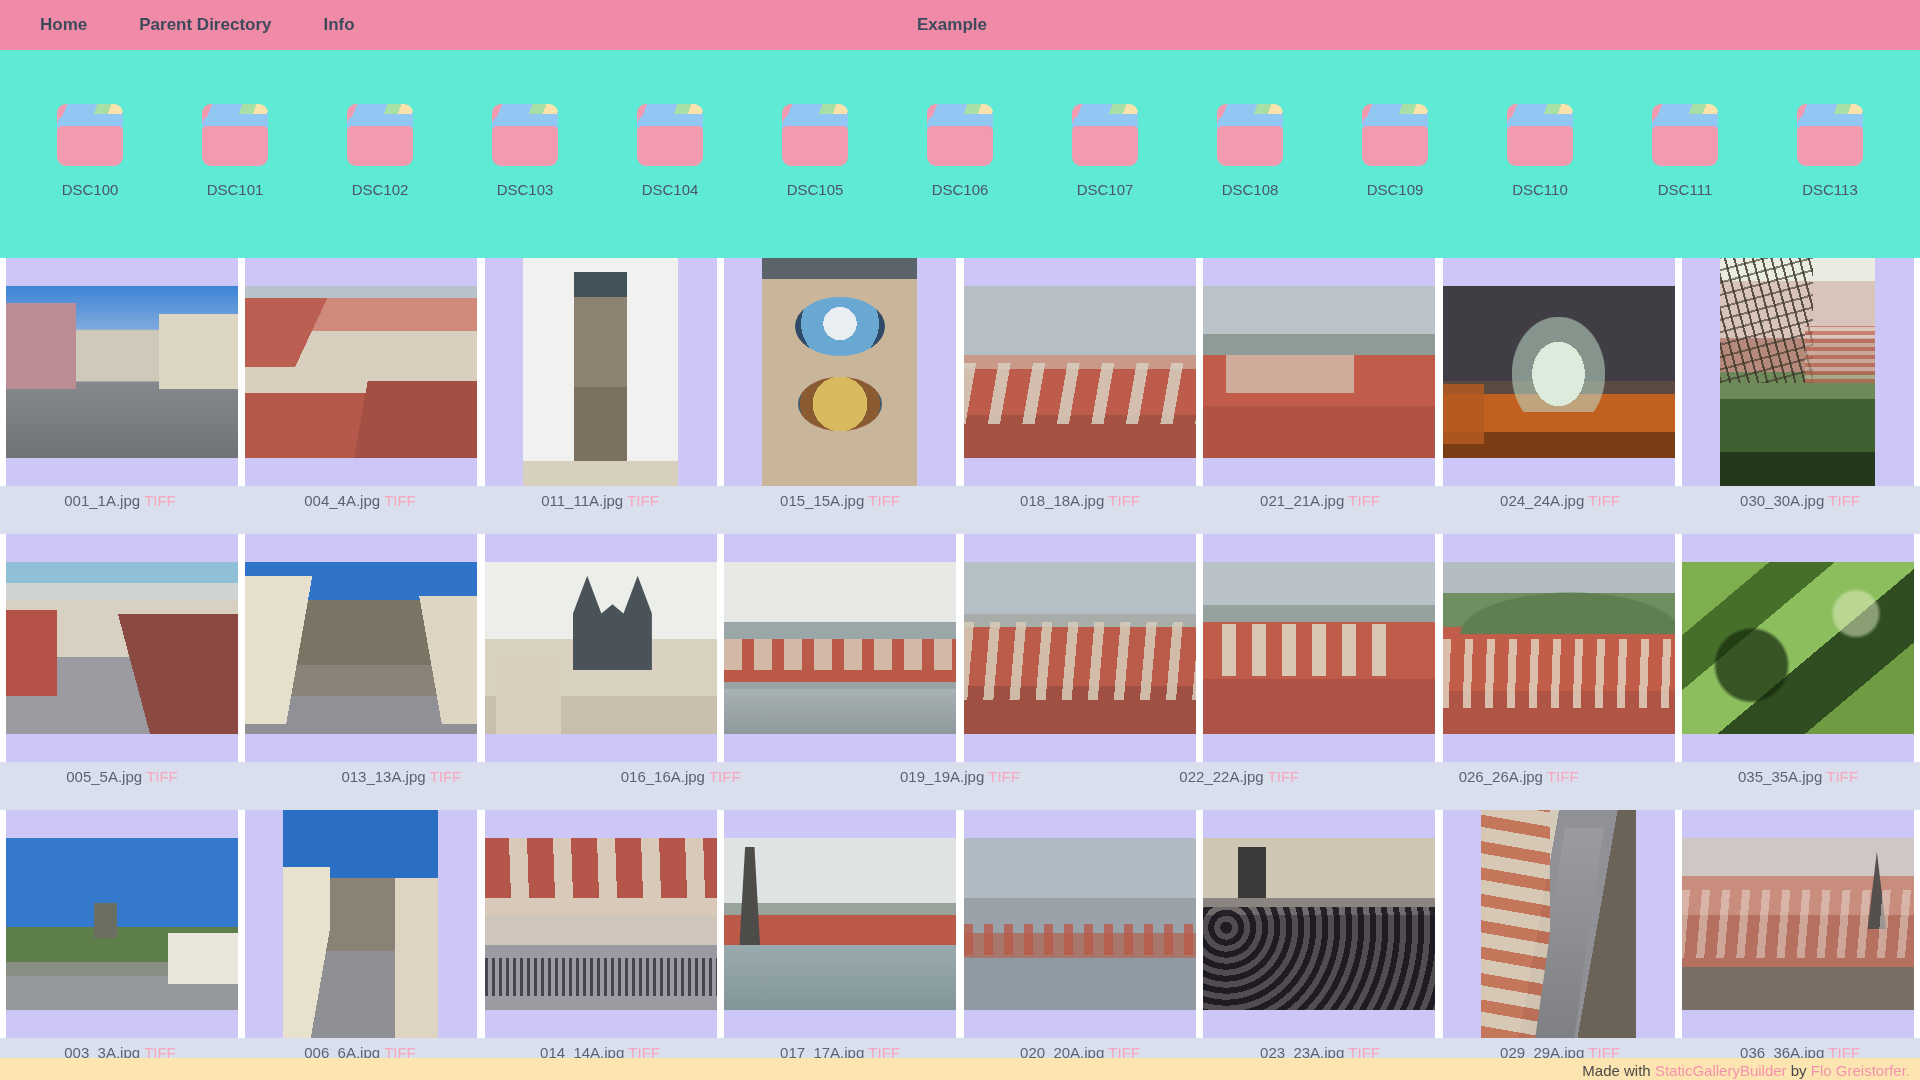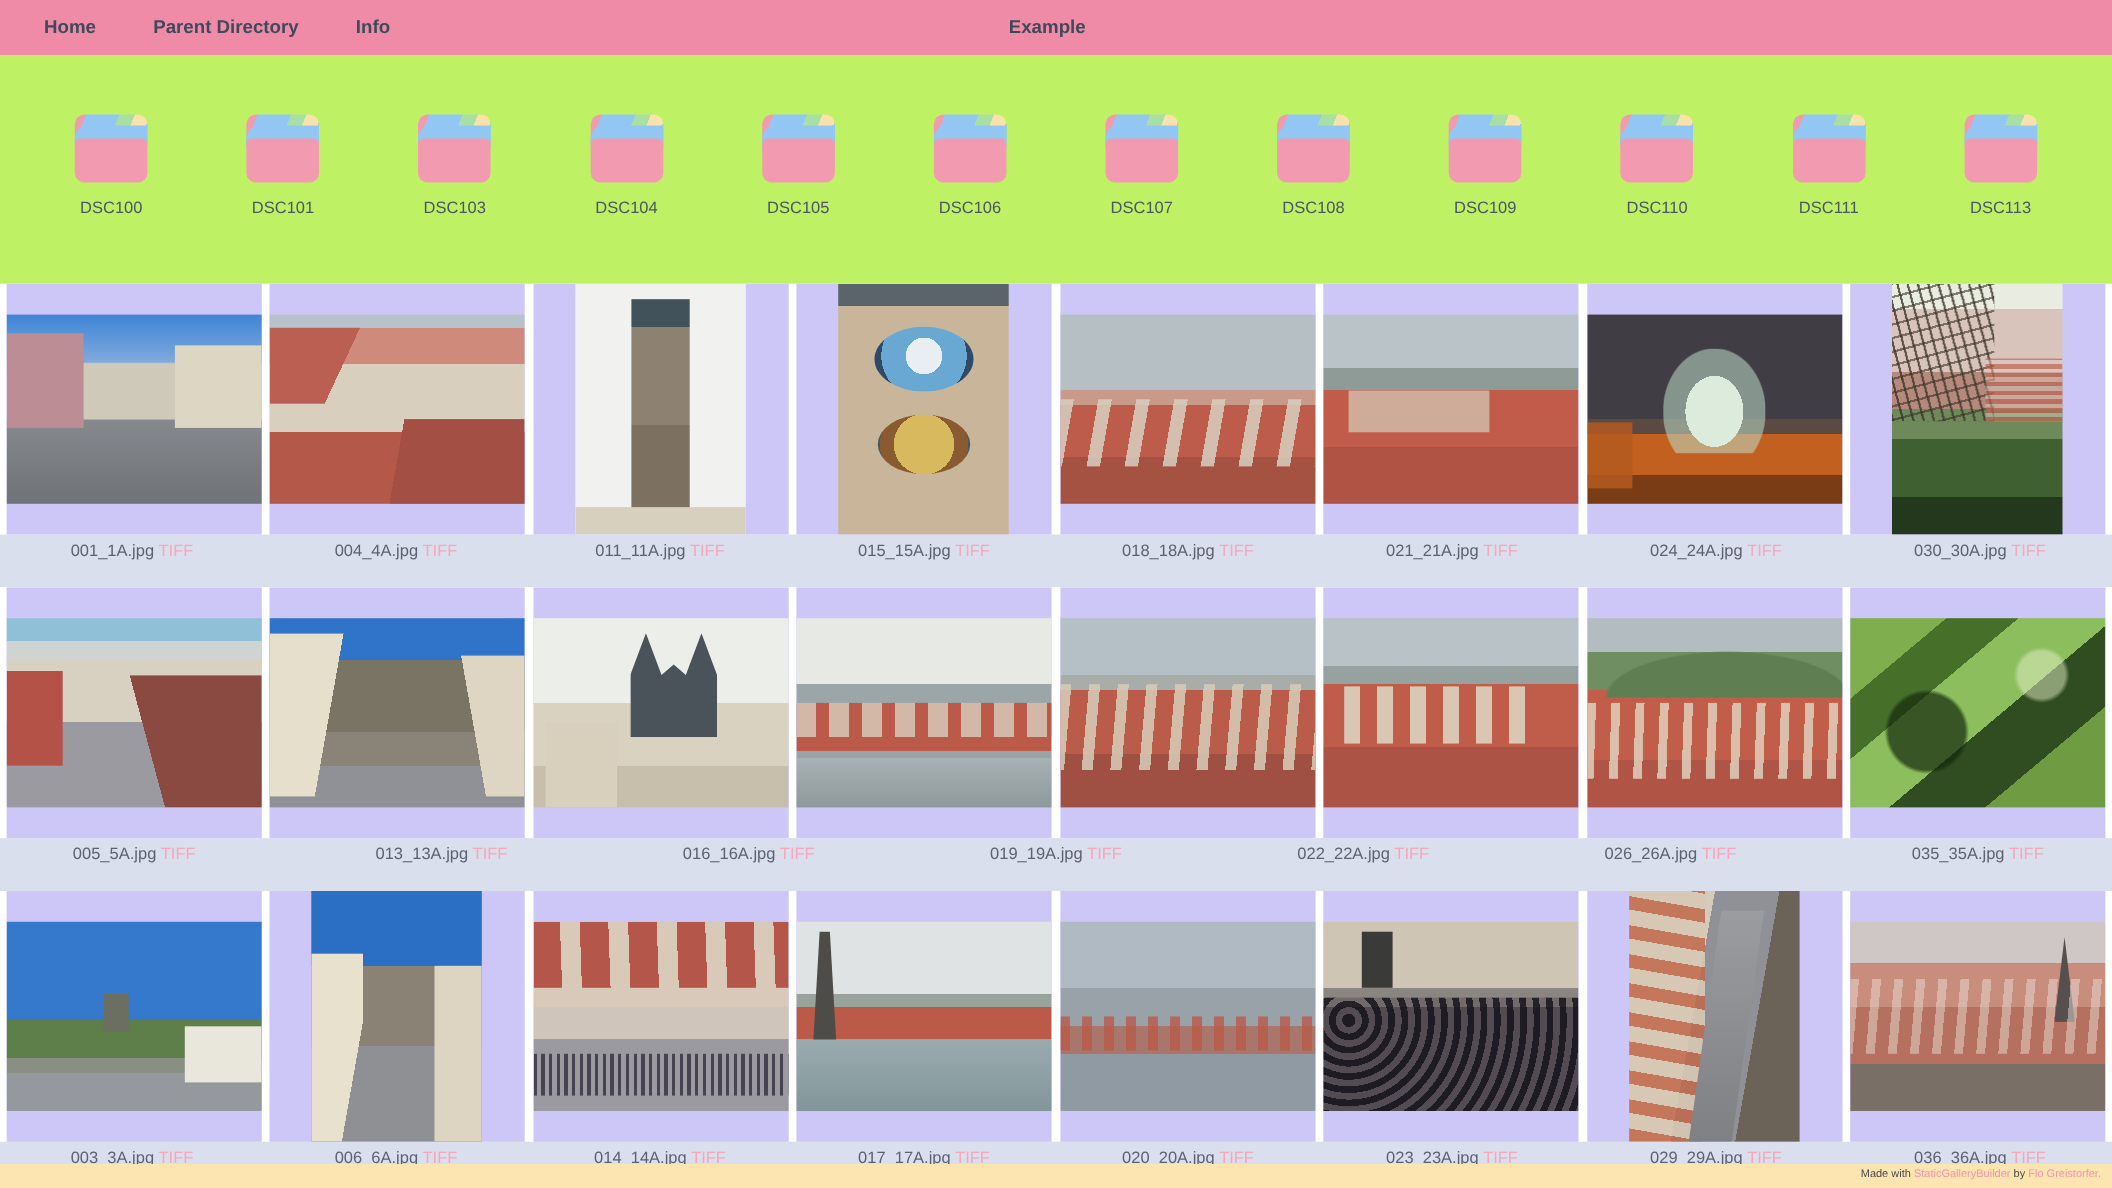--- a/index.html
+++ b/index.html
@@ -8,21 +8,21 @@
 
   
   .navbar { position:relative; height:50px; background:#ef8ba6;
     display:flex; align-items:center; padding-left:40px; }
   .nav-links { display:flex; gap:52px; }
   .nav-link { font-size:17px; font-weight:600; color:#3e4a5c; cursor:pointer; }
   .nav-title { position:absolute; left:0; right:16px; text-align:center;
     font-size:17px; font-weight:600; color:#3e4a5c; pointer-events:none; }
 
   
-  .folder-strip { height:208px; background:#bef264; display:flex;
+  .folder-strip { height:208px; background:#5eead4; display:flex;
     justify-content:space-evenly; align-items:flex-start; padding-top:54px; }
   .folder-cell { width:110px; display:flex; flex-direction:column; align-items:center; cursor:pointer; }
   .folder-icon { position:relative; width:66px; height:62px; }
   .folder-back { position:absolute; top:0; left:0; right:0; height:30px;
     border-radius:9px 9px 0 0;
     background:linear-gradient(112deg,#f29aaf 0 13%,#92c7f3 13% 52%,#a8dfa5 52% 70%,#f9e2ab 70% 88%,#92c7f3 88%); }
   .folder-flap { position:absolute; top:10px; left:0; right:0; height:16px;
     background:#92c7f3; border-radius:12px 2px 0 0; }
   .folder-body { position:absolute; top:22px; left:0; right:0; bottom:0;
     background:#f29aaf; border-radius:5px 5px 9px 9px; }
@@ -165,21 +165,21 @@
     background:linear-gradient(180deg,#9a9ca0,#7e8084); }
 
   .p036 { background:linear-gradient(180deg,#cfc6c6 0 22%,#c98d7d 22% 45%,#b5705f 45% 75%,#7a6f66 75%); }
   .p036::before { right:12%; top:8%; width:8%; height:45%; background:#55504e;
     clip-path:polygon(50% 0,100% 100%,0 100%); }
   .p036::after  { left:0; right:0; top:30%; height:40%;
     background:repeating-linear-gradient(95deg,rgba(230,220,210,.5) 0 8px,transparent 8px 20px); }
 
   
   .footer { position:fixed; left:0; bottom:0; width:1920px; height:22px;
-    background:#fde5b1; font-size:10px; text-align:right; padding:4px 10px 0 0; }
+    background:#fde5b1; font-size:15px; text-align:right; padding:4px 10px 0 0; }
   .footer-text { color:#4a4a4a; }
   .footer-link { color:#f492ad; cursor:pointer; }
 </style>
 </head>
 <body>
 
 <div class="navbar">
   <div class="nav-links">
       <div class="nav-link">Home</div>
       <div class="nav-link">Parent Directory</div>
@@ -197,20 +197,28 @@
       </div>
       <div class="folder-label">DSC100</div>
     </div>
     <div class="folder-cell">
       <div class="folder-icon">
         <div class="folder-back"></div>
         <div class="folder-flap"></div>
         <div class="folder-body"></div>
       </div>
       <div class="folder-label">DSC101</div>
+    </div>
+    <div class="folder-cell">
+      <div class="folder-icon">
+        <div class="folder-back"></div>
+        <div class="folder-flap"></div>
+        <div class="folder-body"></div>
+      </div>
+      <div class="folder-label">DSC102</div>
     </div>
     <div class="folder-cell">
       <div class="folder-icon">
         <div class="folder-back"></div>
         <div class="folder-flap"></div>
         <div class="folder-body"></div>
       </div>
       <div class="folder-label">DSC103</div>
     </div>
     <div class="folder-cell">

